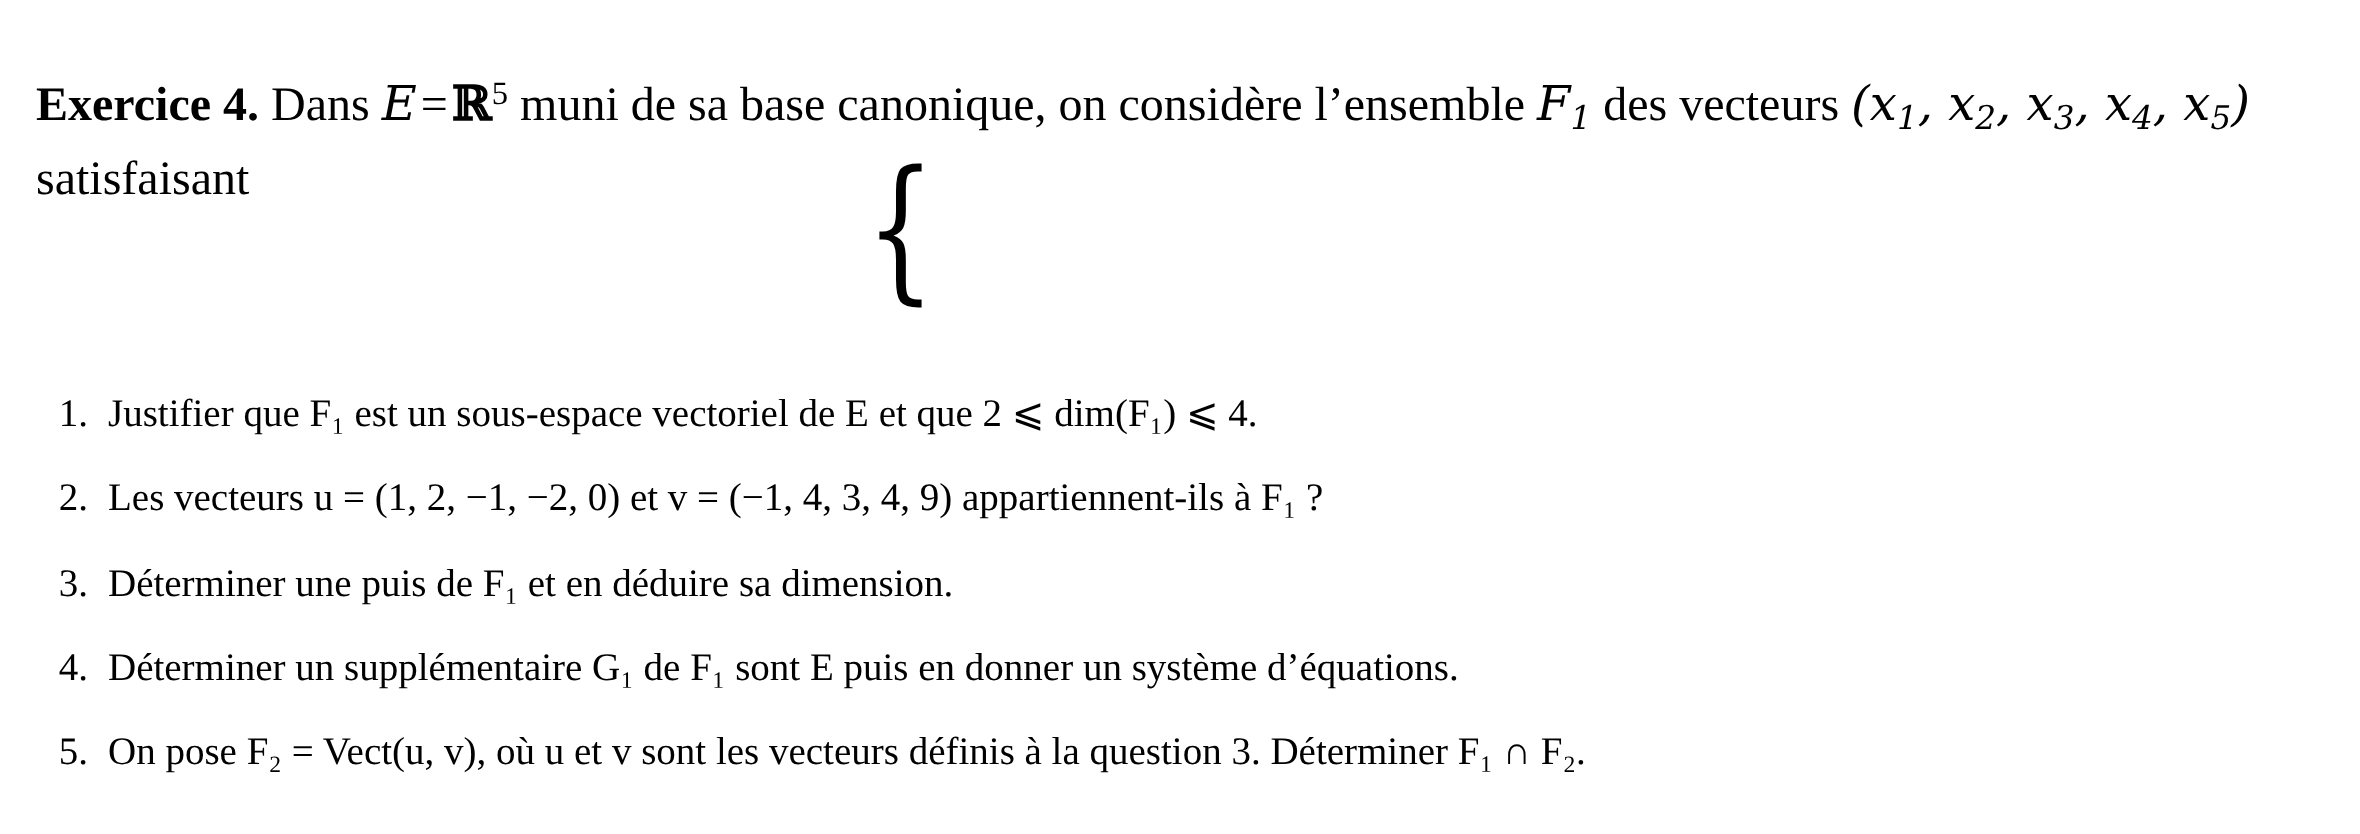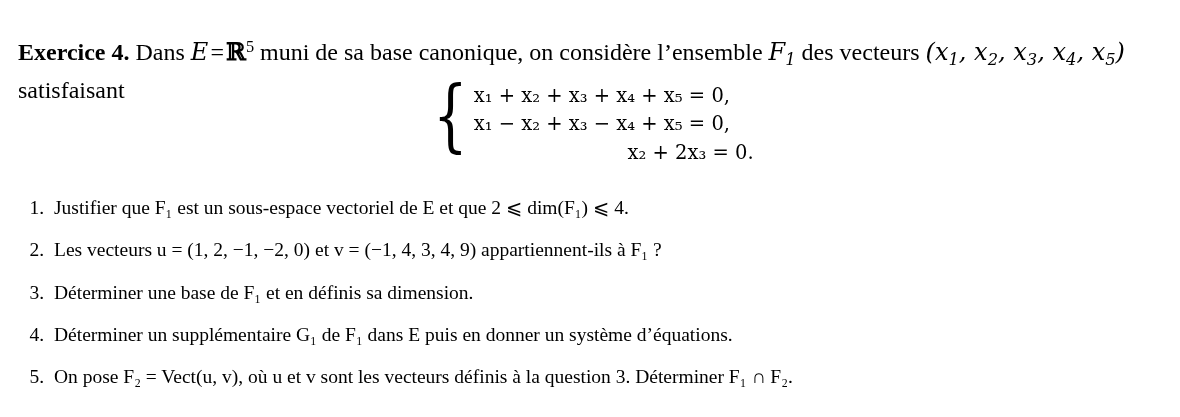--- a/index.html
+++ b/index.html
@@ -108,47 +108,42 @@
 <div class="page">
 
   <div class="intro">
     <span class="bold">Exercice 4.</span>
     <span>Dans </span><span class="math">E</span><span class="op">=</span><span class="bb">ℝ</span><sup>5</sup><span> muni de sa base canonique, on considère l’ensemble </span><span class="math">F<sub>1</sub></span><span> des vecteurs </span><span class="math">(x<sub>1</sub>, x<sub>2</sub>, x<sub>3</sub>, x<sub>4</sub>, x<sub>5</sub>)</span><br>
     <span>satisfaisant</span>
   </div>
 
   <div class="system">
     <div class="brace">{</div>
-    <div class="eqs">
-      <div class="eq eq-wrap eq-2">x₁ + x₂ + x₃ + x₄ + x₅ = 0,</div>
-      <div class="eq eq-wrap eq-2">x₁ − x₂ + x₃ − x₄ + x₅ = 0,</div>
-      <div class="eq eq-wrap eq-3">x₂ + 2x₃ = 0.</div>
-    </div>
   </div>
 
   <div class="qlist">
 
     <div class="qitem">
       <div class="qnum">1.</div>
       <div class="qtext">Justifier que F₁ est un sous-espace vectoriel de E et que 2 ⩽ dim(F₁) ⩽ 4.</div>
     </div>
 
     <div class="qitem">
       <div class="qnum">2.</div>
       <div class="qtext">Les vecteurs u = (1, 2, −1, −2, 0) et v = (−1, 4, 3, 4, 9) appartiennent-ils à F₁ ?</div>
     </div>
 
     <div class="qitem">
       <div class="qnum">3.</div>
-      <div class="qtext">Déterminer une base de F₁ et en définis sa dimension.</div>
+      <div class="qtext">Déterminer une puis de F₁ et en déduire sa dimension.</div>
     </div>
 
     <div class="qitem">
       <div class="qnum">4.</div>
-      <div class="qtext">Déterminer un supplémentaire G₁ de F₁ dans E puis en donner un système d’équations.</div>
+      <div class="qtext">Déterminer un supplémentaire G₁ de F₁ sont E puis en donner un système d’équations.</div>
     </div>
 
     <div class="qitem">
       <div class="qnum">5.</div>
       <div class="qtext">On pose F₂ = Vect(u, v), où u et v sont les vecteurs définis à la question 3. Déterminer F₁ ∩ F₂.</div>
     </div>
 
   </div>
 </div>
 

